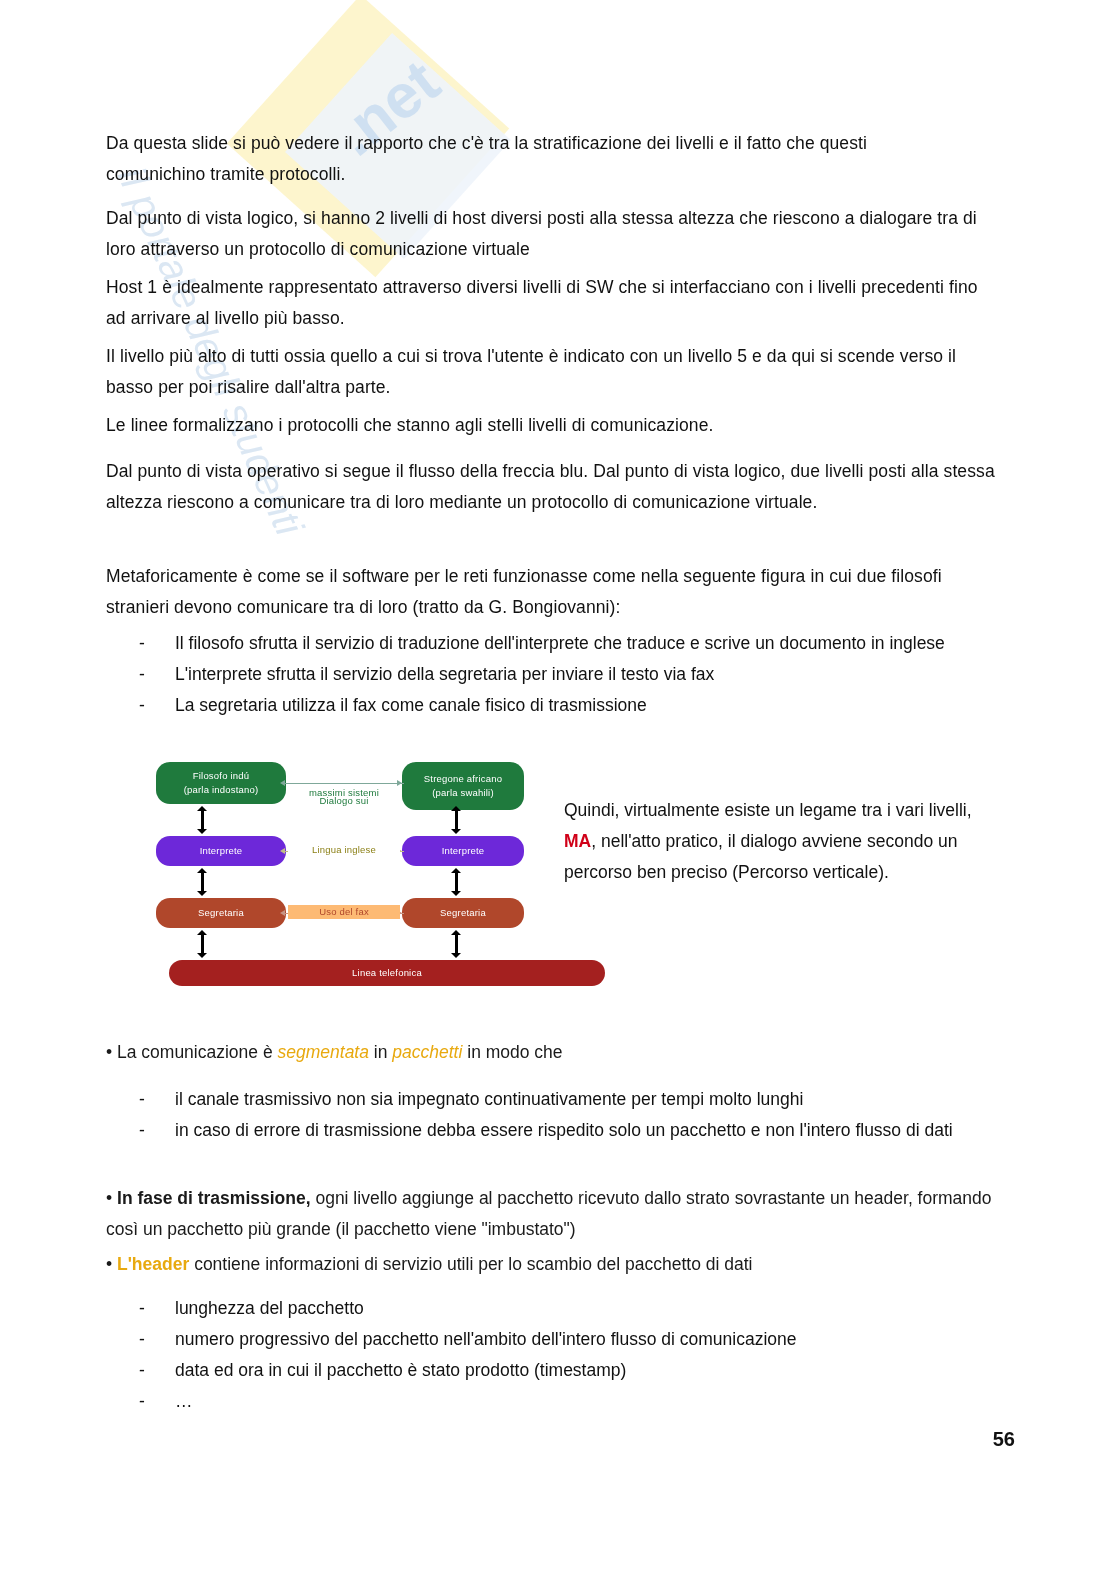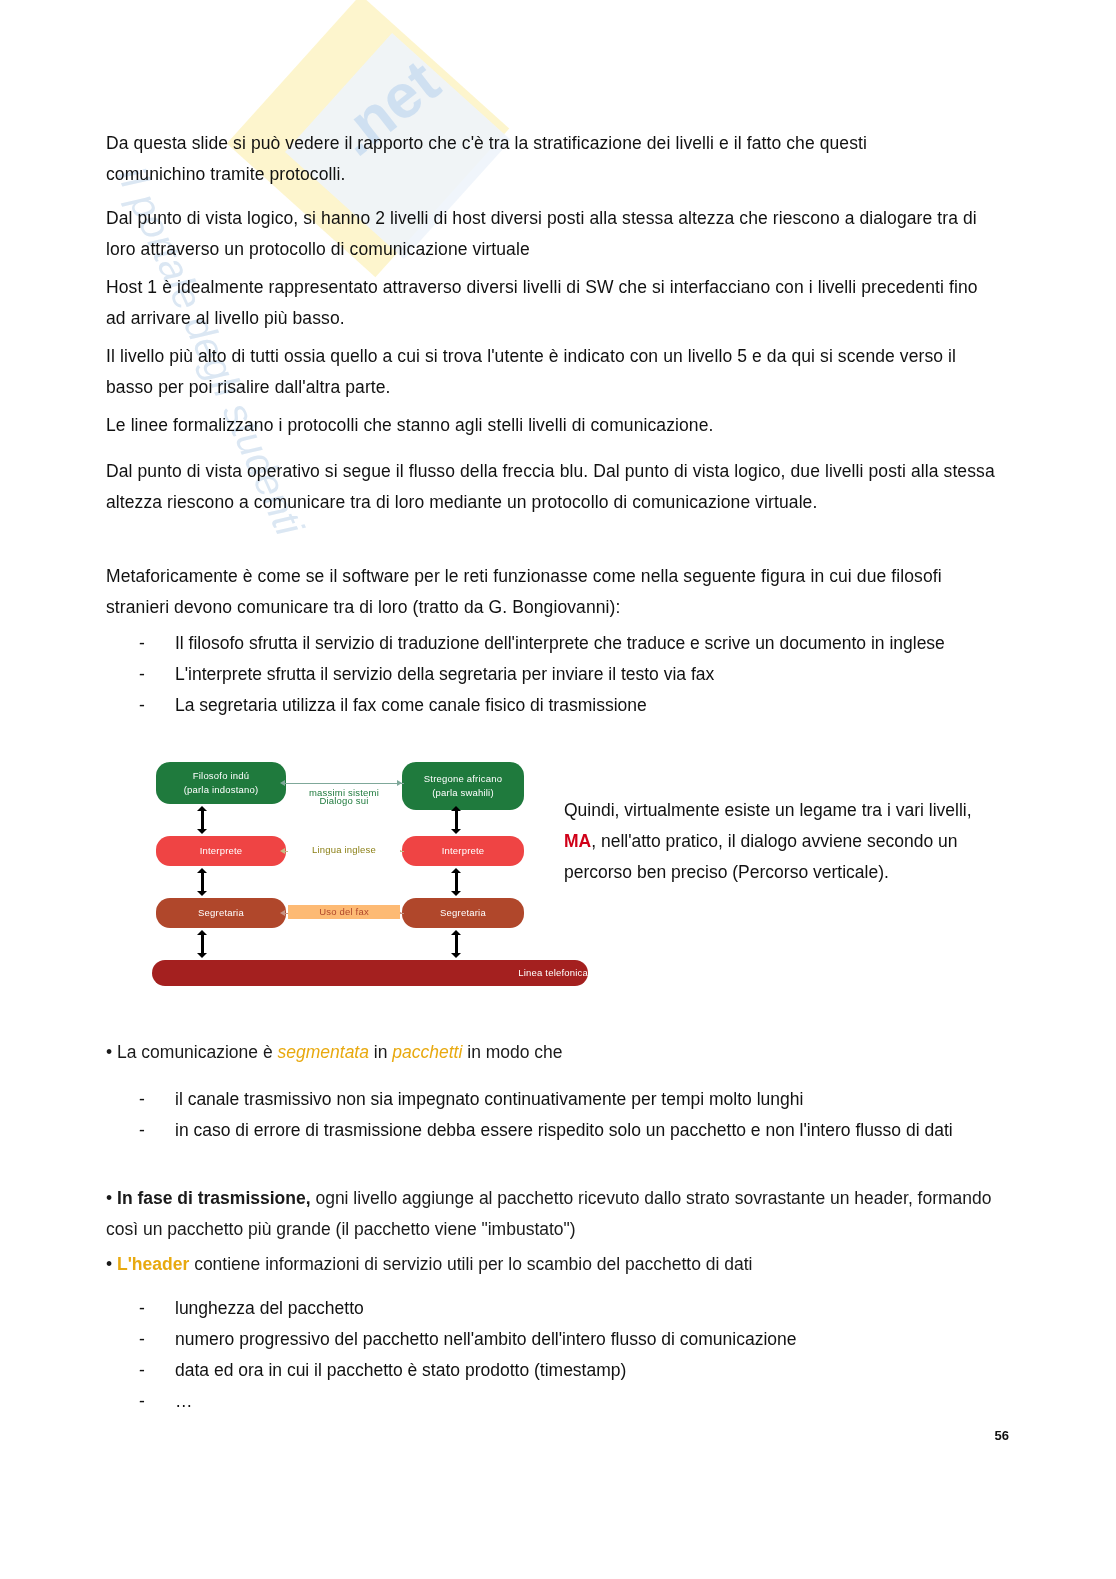--- a/index.html
+++ b/index.html
@@ -120,21 +120,21 @@
     font-size: 9.5px;
     text-align: center;
     display: flex;
     flex-direction: column;
     align-items: center;
     justify-content: center;
     line-height: 14px;
     letter-spacing: .2px;
   }
   .n-green  { background: #1f7a3d; }
-  .n-olive  { background: #ef4444; }
+  .n-olive  { background: #6d28d9; }
   .n-brown  { background: #b0472b; }
   .n-dred   { background: #a4201f; }
 
   .hlabel {
     position: absolute;
     font-size: 9.5px;
     text-align: center;
     line-height: 14px;
     letter-spacing: .2px;
   }
@@ -172,23 +172,23 @@
   .side-note {
     position: absolute;
     left: 564px; top: 795px;
     width: 420px;
     font-size: 17.5px;
     line-height: 31px;
     color: #111;
   }
   .pagenum {
     position: absolute;
-    right: 107px;
+    right: 101px;
     top: 1428px;
-    font-size: 13px;
+    font-size: 20px;
     font-weight: bold;
     color: #111;
   }
 </style>
 </head>
 <body>
 
 <div id="watermark">
   <div class="wm-diamond"></div>
   <div class="wm-diamond b"></div>
@@ -294,21 +294,21 @@
       <div class="ar-up"></div>
       <div class="stem" style="height:20px;"></div>
       <div class="ar-dn"></div>
     </div>
     <div class="vconn" style="left:303px; top:178px; height:28px;">
       <div class="ar-up"></div>
       <div class="stem" style="height:20px;"></div>
       <div class="ar-dn"></div>
     </div>
 
-    <div class="node n-dred" style="left:4px; top:208px; width:436px; height:26px;align-items:flex-end;">
+    <div class="node n-dred" style="left:21px; top:208px; width:436px; height:26px;">
       <span>Linea  telefonica</span>
     </div>
   </div>
 
   <div class="side-note">
     <span>Quindi, virtualmente esiste un legame tra i vari livelli, </span><span class="red">MA</span><span>, nell'atto pratico, il dialogo avviene secondo un percorso ben preciso (Percorso verticale).</span>
   </div>
 
   <div class="bulletline" style="left:106px; top:1037px; width:880px;">
     <span>• La comunicazione è </span><span class="gold">segmentata</span><span> in </span><span class="gold">pacchetti</span><span> in modo che</span>

